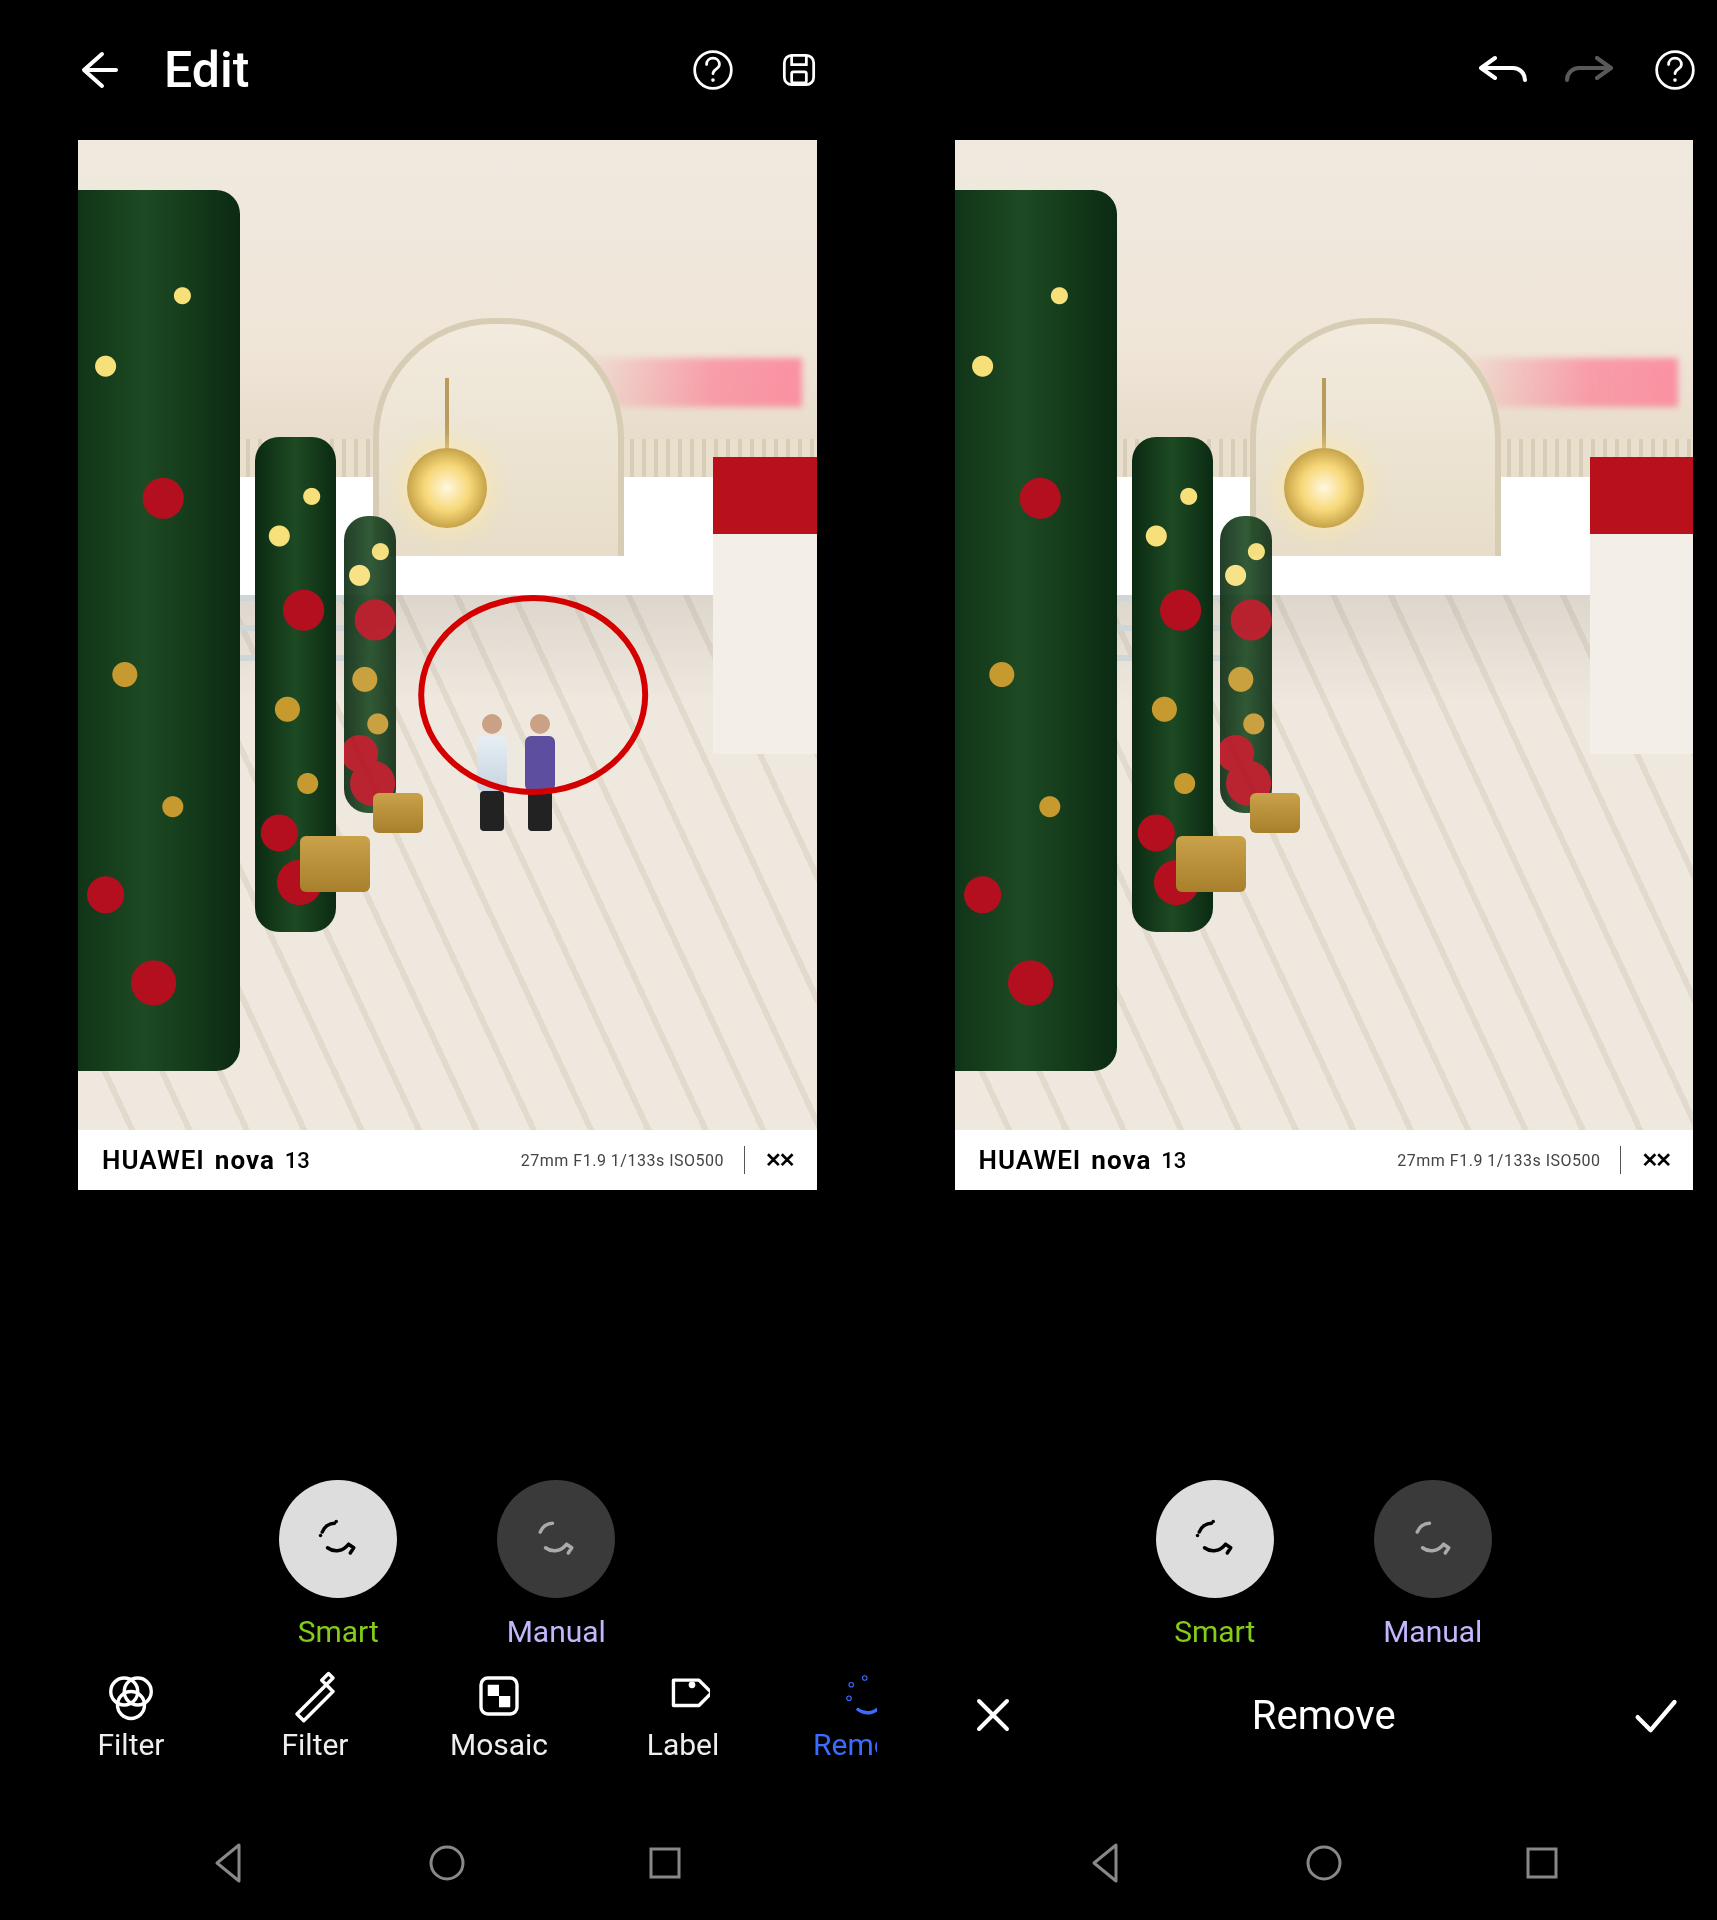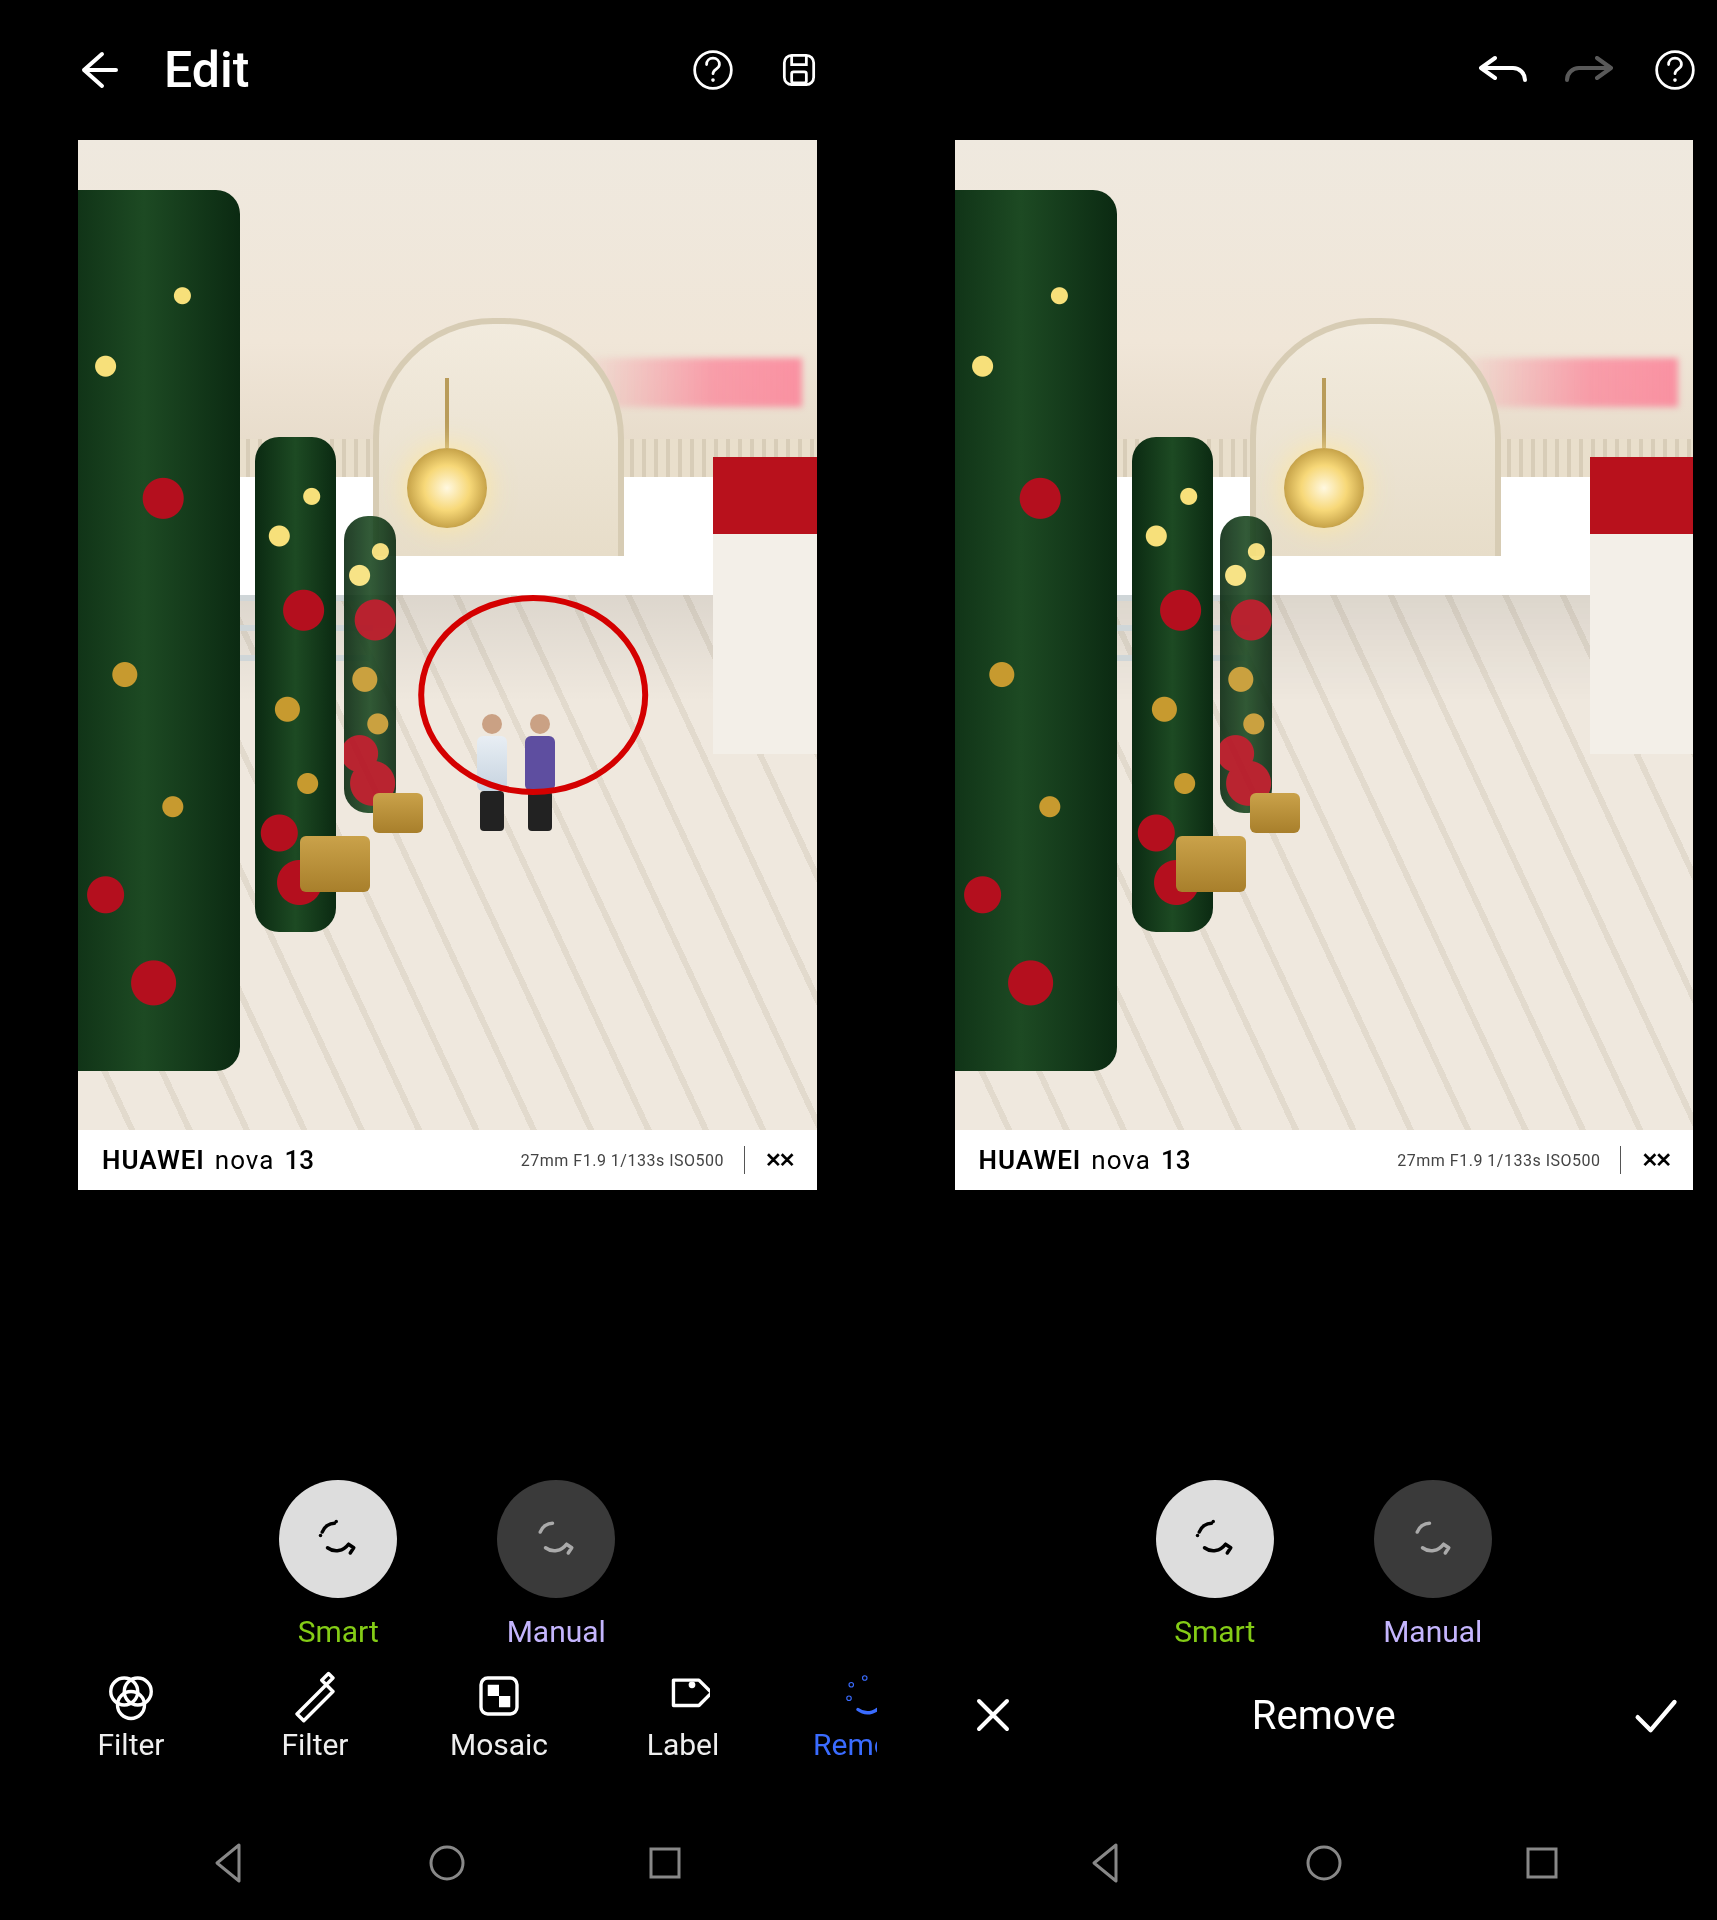--- a/index.html
+++ b/index.html
@@ -121,22 +121,22 @@
   .watermark-bar {
     height: 60px;
     background: #fff;
     color: #000;
     display: flex;
     align-items: center;
     padding: 0 24px;
     gap: 10px;
   }
   .wm-brand { font-size: 26px; font-weight: 600; letter-spacing: 1px; }
-  .wm-nova  { font-size: 26px; font-weight: 400; letter-spacing: 1px; }
-  .wm-model { font-size: 26px; font-weight: 500; }
+  .wm-nova  { font-size: 26px; font-weight: 700; letter-spacing: 1px; }
+  .wm-model { font-size: 22px; font-weight: 500; }
   .wm-spacer { flex:1; }
   .wm-meta { font-size: 16px; color:#444; letter-spacing: .5px; }
   .wm-sep  { width:1px; height:28px; background:#555; margin:0 10px; }
   .wm-icon { font-size: 20px; font-weight:700; letter-spacing:-3px; color:#000;}
 
   
   .mode-row {
     position:absolute; left:0; right:0; top:1480px;
     display:flex; justify-content:center; gap: 100px;
   }

